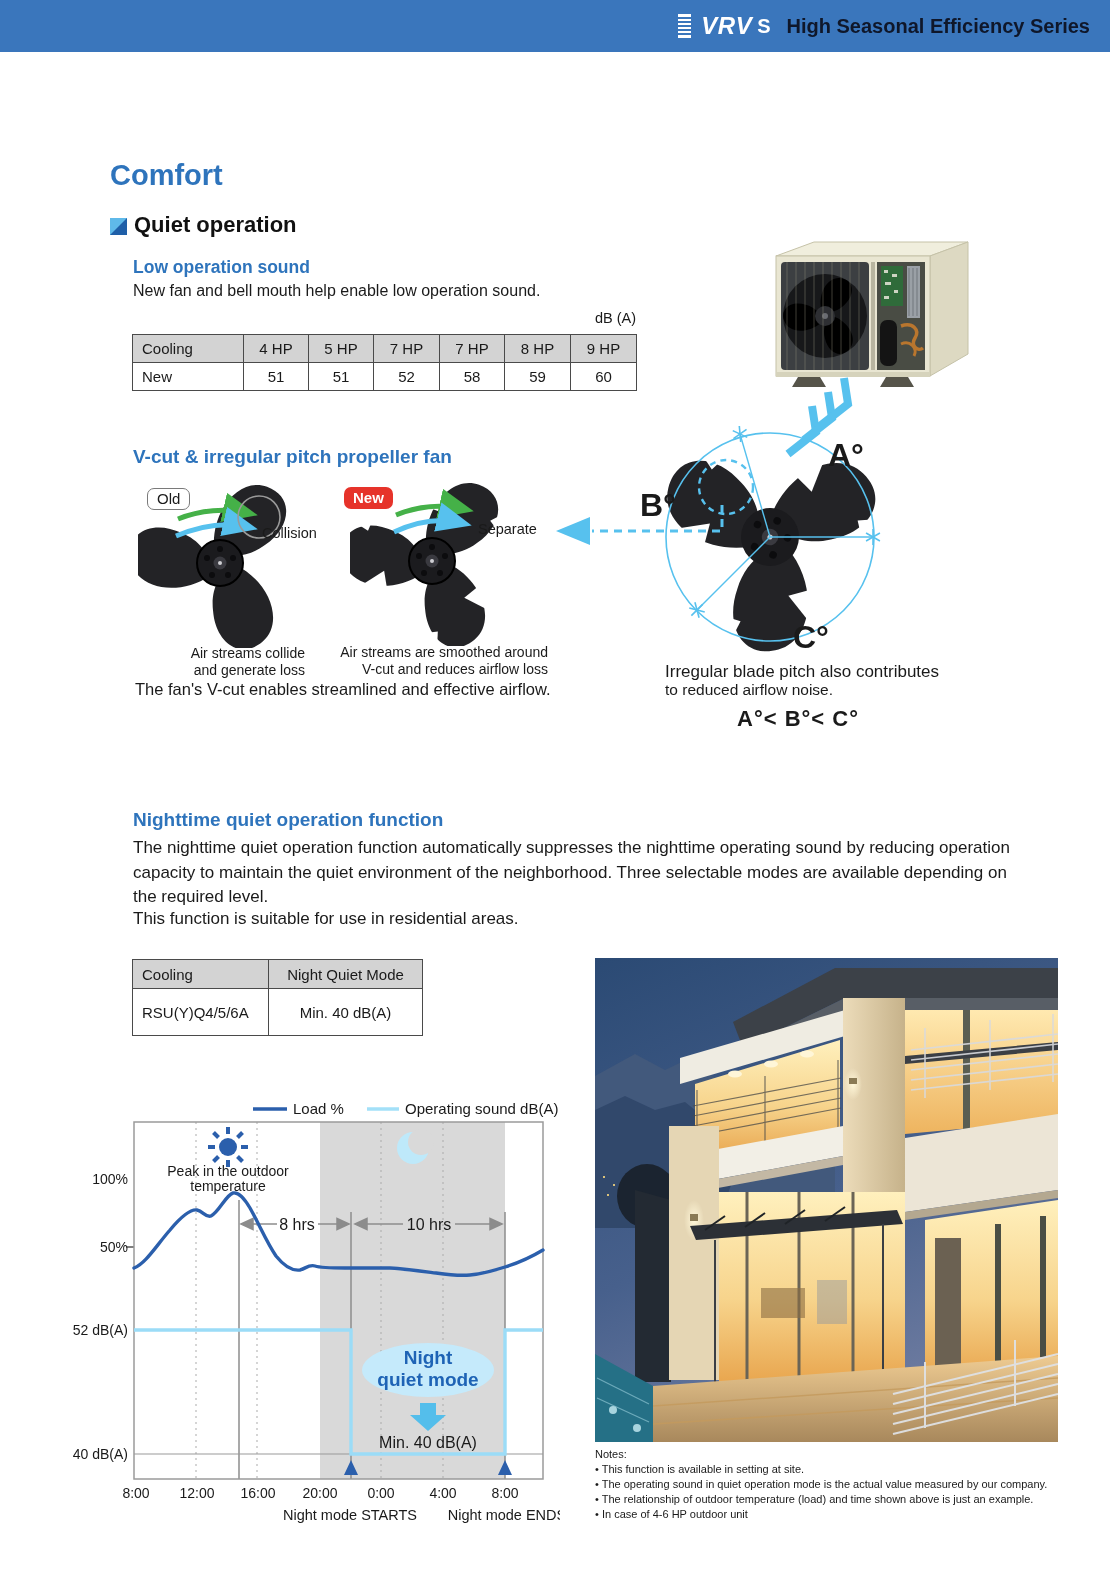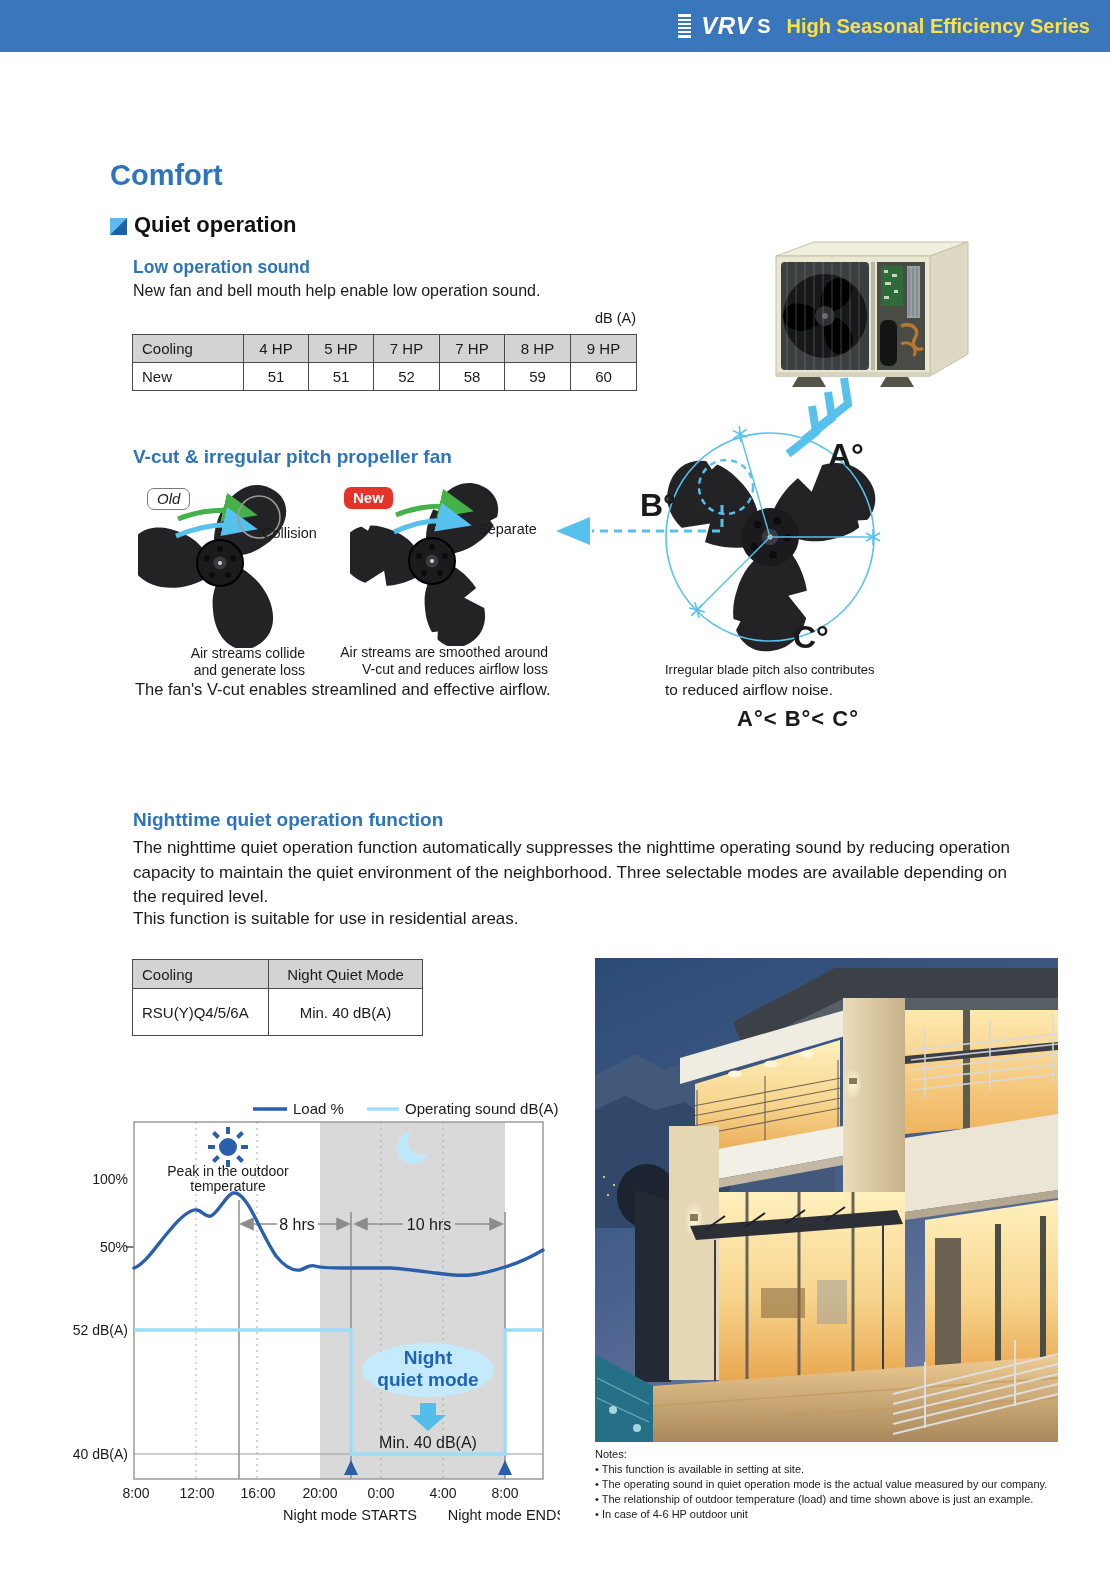--- a/index.html
+++ b/index.html
@@ -7,21 +7,21 @@
         font-family:"Liberation Sans",sans-serif;color:#1a1a1a;}
   .abs{position:absolute;}
   .nw{white-space:nowrap;}
   
   .topbar{position:absolute;left:0;top:0;width:1110px;height:52px;background:#3A76BC;
           display:flex;align-items:center;justify-content:flex-end;padding-right:20px;box-sizing:border-box;}
   .topbar .bars{display:inline-flex;flex-direction:column;gap:2px;margin-right:10px;}
   .topbar .bars i{display:block;width:13px;height:2.2px;background:#fff;}
   .topbar .vrv{color:#fff;font-weight:bold;font-style:italic;font-size:24px;letter-spacing:.5px;}
   .topbar .vrv-s{color:#fff;font-weight:bold;font-size:20px;margin-left:5px;}
-  .topbar .series{color:#fde047;font-weight:bold;font-size:20px;margin-left:16px;}
+  .topbar .series{color:#0f172a;font-weight:bold;font-size:20px;margin-left:16px;}
   
   .h-comfort{font-size:29px;font-weight:bold;color:#2E74BC;}
   .h-section{font-size:22px;font-weight:bold;color:#111;}
   .sq{width:17px;height:17px;background:linear-gradient(135deg,#5fb9e9 0%,#5fb9e9 48%,#1f5fa8 52%);}
   .h-blue-md{font-size:17.5px;font-weight:bold;color:#2E74BC;}
   .h-blue-lg{font-size:19px;font-weight:bold;color:#2E74BC;}
   .body-txt{font-size:16px;color:#1a1a1a;}
   
   table.tbl{border-collapse:collapse;table-layout:fixed;background:#fff;}
   .tbl td,.tbl th{border:1.4px solid #4a4a4a;font-weight:normal;font-size:15px;color:#1a1a1a;padding:0;}
@@ -147,21 +147,21 @@
   <svg class="abs" style="left:780px;top:372px;" width="96" height="86" viewBox="0 0 96 86">
     <g stroke="#57C1EE" stroke-width="8" fill="none">
       <path d="M 8,82 L 36,60 L 32,34"></path>
       <path d="M 24,68 L 52,46 L 48,20"></path>
       <path d="M 40,54 L 68,32 L 64,6"></path>
     </g>
   </svg>
 
   <div class="abs h-blue-lg" style="left:133px;top:446px;">V-cut &amp; irregular pitch propeller fan</div>
 
-  <div class="abs badge-old" style="left:147px;top:488px;font-style:italic;">Old</div>
+  <div class="abs badge-old" style="left:147px;top:488px;">Old</div>
   <div class="abs badge-new" style="left:344px;top:487px;">New</div>
 
   <svg class="abs" style="left:138px;top:478px;" width="165" height="170" viewBox="-82 -85 165 170">
     <defs>
       <path id="bladeO" d="M -8,-14 C -16,-52 8,-88 36,-82 C 64,-76 66,-46 42,-24 C 28,-10 8,-4 -8,-14 Z"></path>
       <marker id="mG" markerWidth="8" markerHeight="8" refX="5" refY="3" orient="auto">
           <path d="M0,0 L7,3 L0,6 Z" fill="#45B148"></path>
         </marker>
       <marker id="mC" markerWidth="8" markerHeight="8" refX="5" refY="3" orient="auto">
           <path d="M0,0 L7,3 L0,6 Z" fill="#57C1EE"></path>
@@ -288,21 +288,21 @@
         </g>
     </g>
     <circle cx="726" cy="487" r="27" fill="none" stroke="#57C1EE" stroke-width="2.4" stroke-dasharray="6 5"></circle>
     <path d="M 722,505 L 722,531 L 592,531" fill="none" stroke="#57C1EE" stroke-width="3" stroke-dasharray="8 6"></path>
     <polygon points="556,531 590,517 590,545" fill="#57C1EE"></polygon>
     <text x="828" y="466" font-size="32" font-weight="bold" fill="#1a1a1a">A°</text>
     <text x="640" y="516" font-size="32" font-weight="bold" fill="#1a1a1a">B°</text>
     <text x="793" y="648" font-size="32" font-weight="bold" fill="#1a1a1a">C°</text>
   </svg>
 
-  <div class="abs nw" style="left:665px;top:662px;font-size:13px;">Irregular blade pitch also contributes</div>
+  <div class="abs nw" style="left:665px;top:662px;font-size:17px;">Irregular blade pitch also contributes</div>
   <div class="abs nw" style="left:665px;top:681px;font-size:15.5px;">to reduced airflow noise.</div>
   <div class="abs nw" style="left:737px;top:706px;font-size:22px;font-weight:bold;letter-spacing:1px;">A°&lt; B°&lt; C°</div>
 
   <div class="abs h-blue-lg" style="left:133px;top:809px;">Nighttime quiet operation function</div>
   <div class="abs" style="left:133px;top:836px;width:890px;font-size:17px;line-height:24.5px;">The nighttime quiet operation function automatically suppresses the nighttime operating sound by reducing operation capacity to maintain the quiet environment of the neighborhood. Three selectable modes are available depending on the required level.</div>
   <div class="abs nw" style="left:133px;top:909px;font-size:17px;">This function is suitable for use in residential areas.</div>
 
   <table class="tbl abs" style="left:132px;top:959px;width:290px;">
     <colgroup>
         <col style="width:136px">

